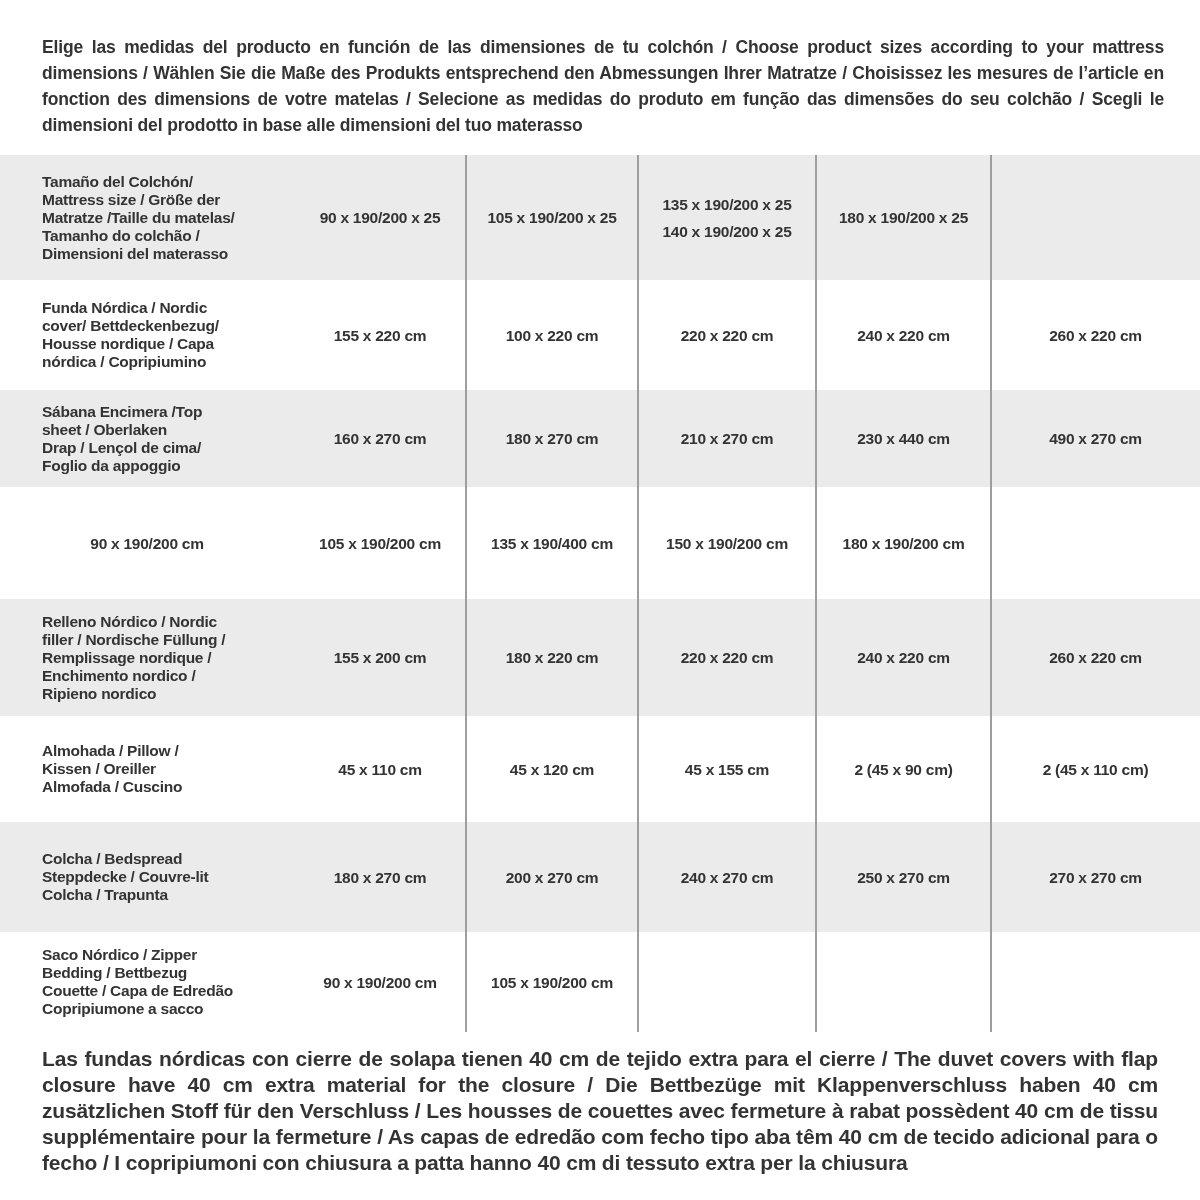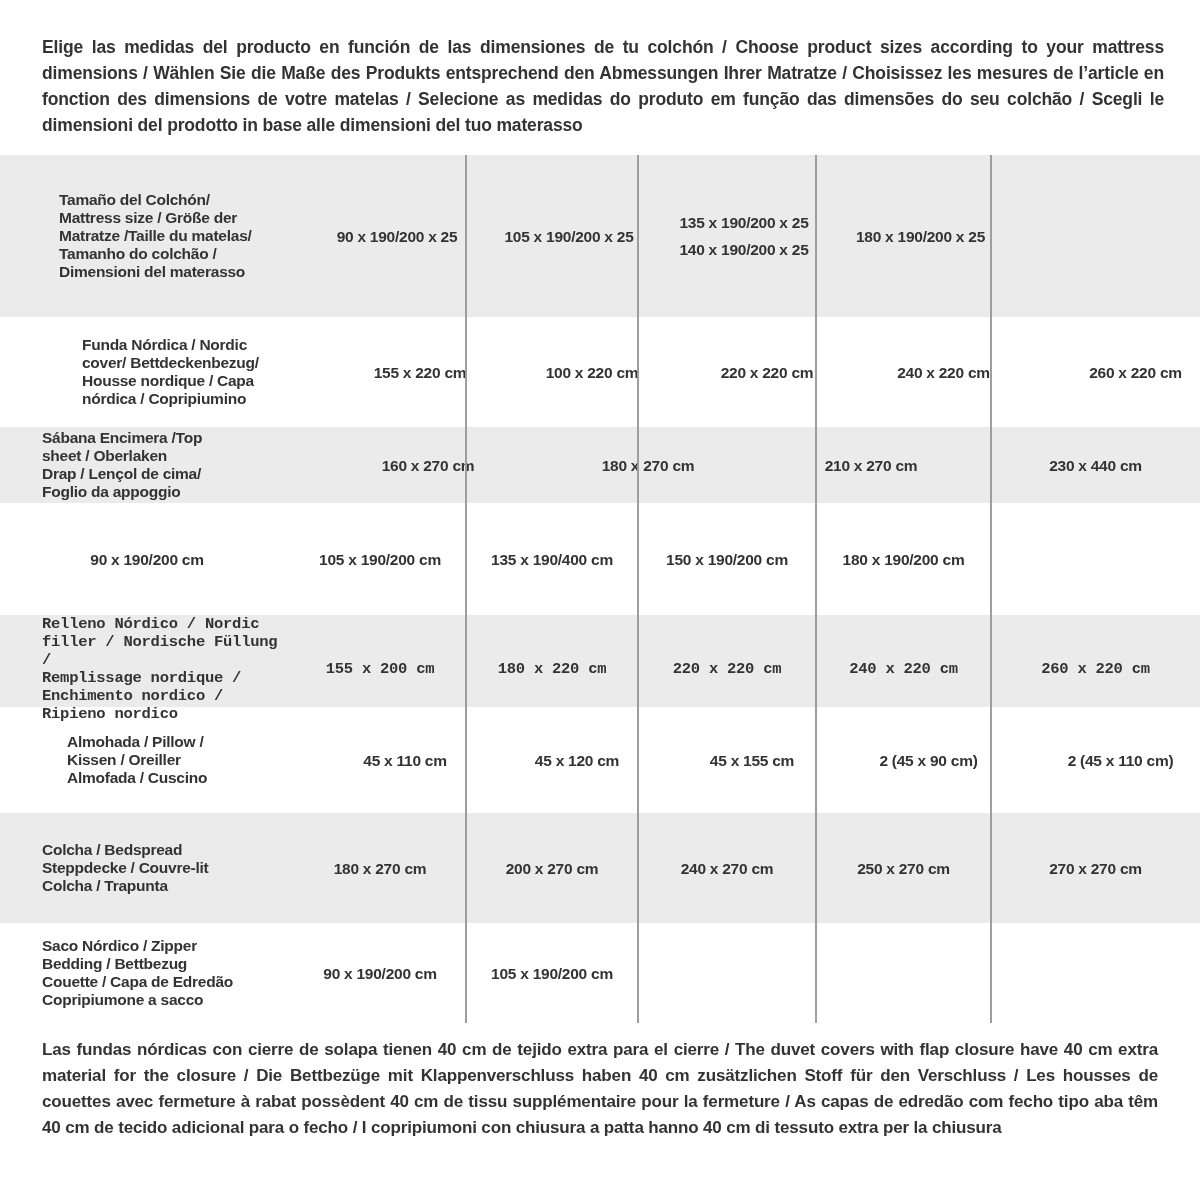--- a/index.html
+++ b/index.html
@@ -26,26 +26,26 @@
     position:relative;
     width:1200px;
     margin-top:17px;
   }
   .trow{
     display:grid;
     grid-template-columns:294px 172px 172px 178px 175px 209px;
     align-items:center;
   }
   .trow.shade{background:var(--shade);}
-  .trow.h-header{height:162px;padding-left:17px;}
-  .trow.h-r1{height:110px;padding-left:40px;}
-  .trow.h-r2{height:76px;gap:48px;}
+  .trow.h-header{height:125px;}
+  .trow.h-r1{height:110px;}
+  .trow.h-r2{height:97px;}
   .trow.h-r3{height:112px;}
-  .trow.h-r4{height:92px;font-family:Liberation Mono, monospace;}
-  .trow.h-r5{height:106px;margin-left:25px;}
+  .trow.h-r4{height:117px;}
+  .trow.h-r5{height:106px;}
   .trow.h-r6{height:110px;}
   .trow.h-r7{height:100px;}
   .cell{
     white-space:pre-line;
     font-size:15.5px;
     letter-spacing:-0.25px;
   }
   .cell.label{
     padding-left:42px;
     padding-right:8px;
@@ -62,21 +62,21 @@
     bottom:0;
     width:2px;
     background:var(--divider);
   }
   .divider.d1{left:465px;}
   .divider.d2{left:637px;}
   .divider.d3{left:815px;}
   .divider.d4{left:990px;}
   .footnote{
     margin:14px 42px 0 42px;
-    font-size:17px;
+    font-size:21px;
     line-height:26px;
     letter-spacing:-0.15px;
     text-align:justify;
     color:var(--ink);
   }
 </style>
 </head>
 <body>
 
 <p class="intro">Elige las medidas del producto en función de las dimensiones de tu colchón / Choose product sizes according to your mattress dimensions / Wählen Sie die Maße des Produkts entsprechend den Abmessungen Ihrer Matratze / Choisissez les mesures de l’article en fonction des dimensions de votre matelas / Selecione as medidas do produto em função das dimensões do seu colchão / Scegli le dimensioni del prodotto in base alle dimensioni del tuo materasso</p>

